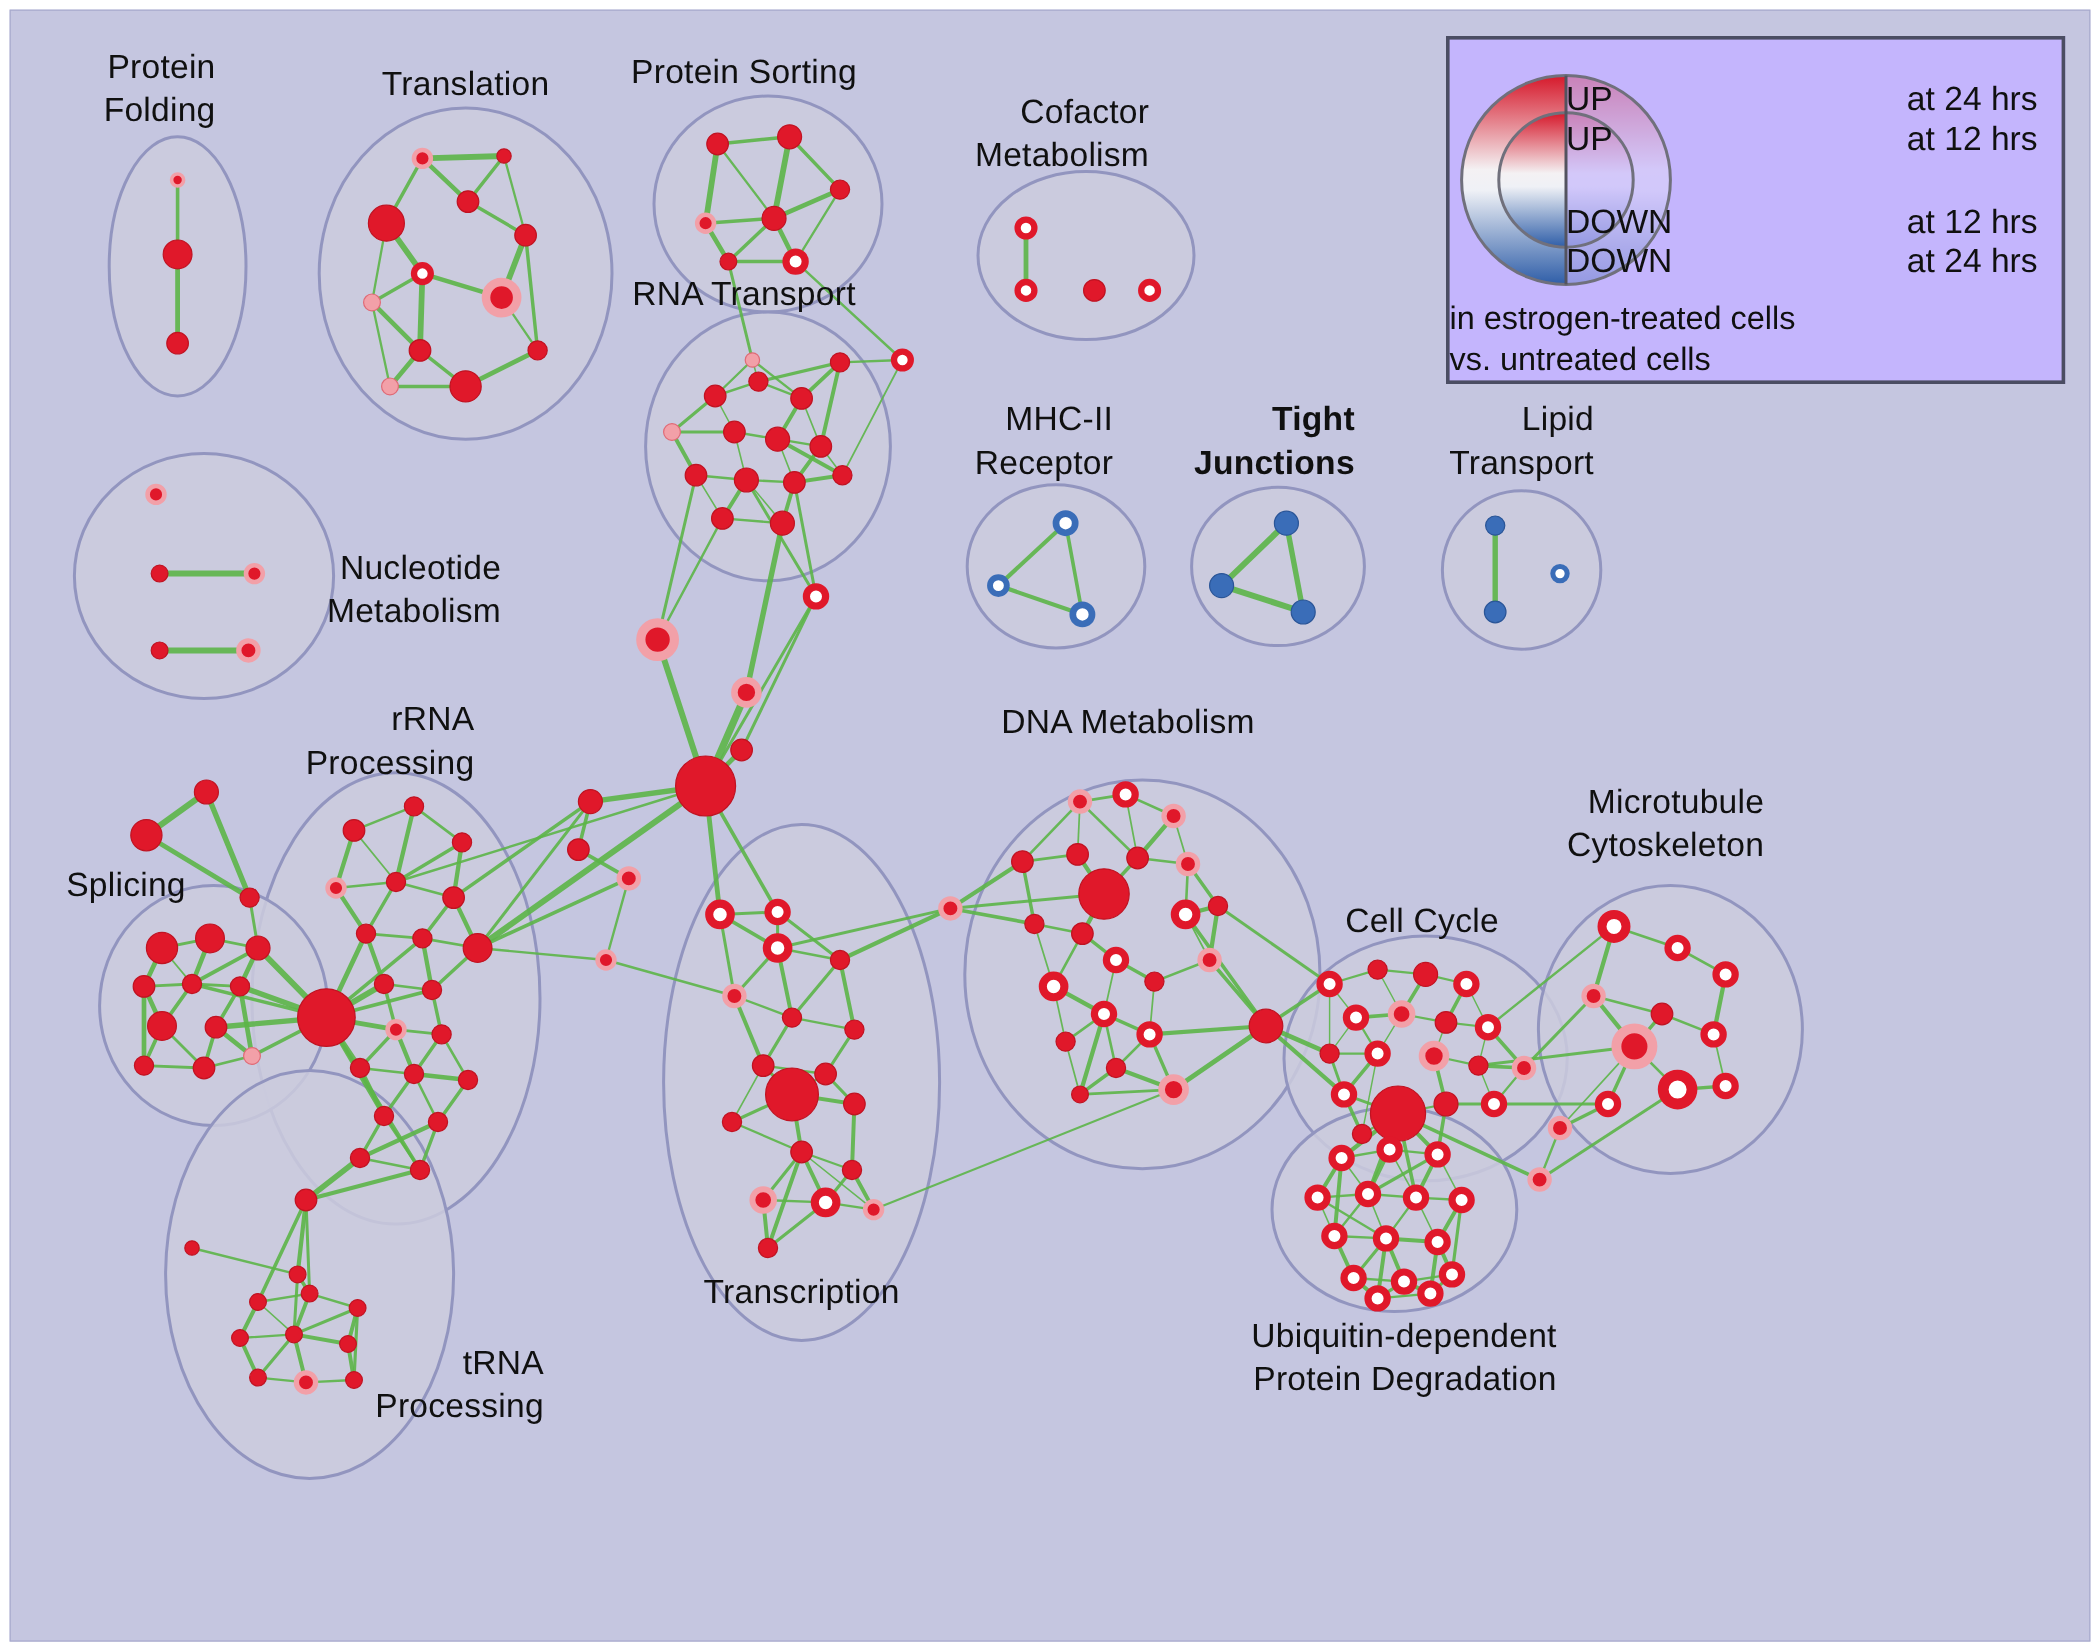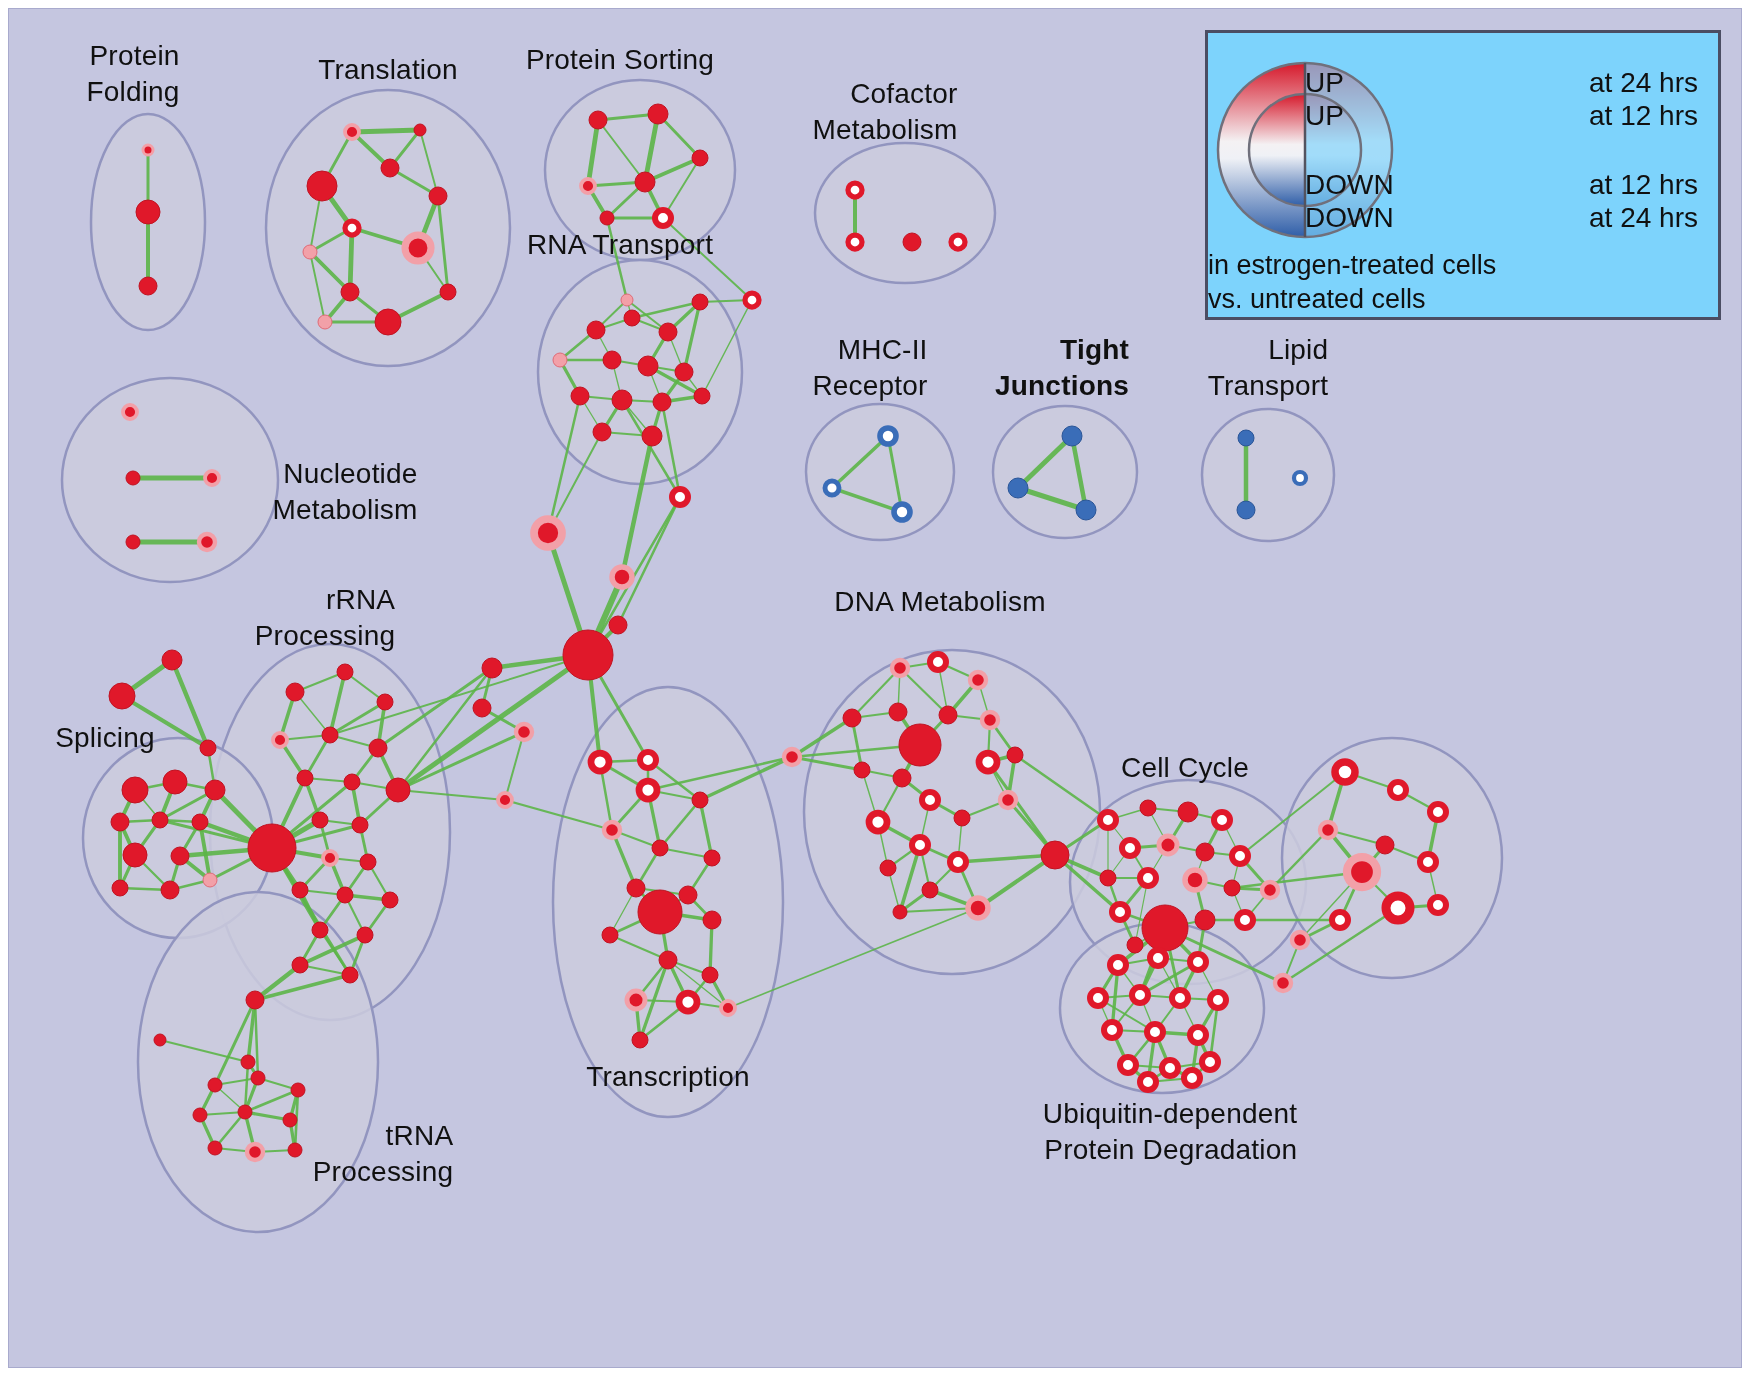--- a/index.html
+++ b/index.html
@@ -2,21 +2,21 @@
 <html><head>
 <meta charset="utf-8">
 <style>
   *{margin:0;padding:0;box-sizing:border-box}
   html,body{width:1750px;height:1376px}
   body{position:relative;background:#ffffff;font-family:"Liberation Sans",sans-serif;overflow:hidden}
   .panel{position:absolute;left:8px;top:8px;right:8px;bottom:8px;background:#c5c6e0;border:1px solid #a8aacd}
   .network-svg{position:absolute;left:0;top:0}
   .overlay{position:absolute;left:0;top:0;width:1750px;height:1376px;pointer-events:none}
   .cluster-label{position:absolute;transform:translate(-50%,-50%);font-size:28px;line-height:1.3;color:#101010;text-align:right;white-space:pre-line;letter-spacing:.2px}
-  .legend{position:absolute;left:1205px;top:30px;width:516px;height:290px;background:#7dd3fc;border:3px solid #4b4d63}
+  .legend{position:absolute;left:1205px;top:30px;width:516px;height:290px;background:#c4b5fd;border:3px solid #4b4d63}
   .legend-dial{position:absolute;left:2px;top:2px}
   .legend-row{position:absolute;left:0;width:100%;height:32px;font-size:28px;color:#101010}
   .legend-row .dir{position:absolute;left:97px}
   .legend-row .time{position:absolute;right:20px}
   .row0{top:34px}.row1{top:67px}.row2{top:136px}.row3{top:169px}
   .legend-caption{position:absolute;top:216px;left:0;width:100%;text-align:left;font-size:27px;line-height:1.25;color:#101010}
 </style>
 </head>
 <body>
 
@@ -646,20 +646,22 @@
     <div class="cluster-label" style="left: 1268px; top: 368px;">Lipid
 Transport</div>
     <div class="cluster-label" style="left: 325px; top: 618px;">rRNA
 Processing</div>
     <div class="cluster-label" style="left: 105px; top: 738px;">Splicing</div>
     <div class="cluster-label" style="left: 383px; top: 1154px;">tRNA
 Processing</div>
     <div class="cluster-label" style="left: 668px; top: 1077px;">Transcription</div>
     <div class="cluster-label" style="left: 940px; top: 602px;">DNA Metabolism</div>
     <div class="cluster-label" style="left: 1185px; top: 768px;">Cell Cycle</div>
+    <div class="cluster-label" style="left: 1388px; top: 687px;">Microtubule
+Cytoskeleton</div>
     <div class="cluster-label" style="left: 1170px; top: 1132px;">Ubiquitin-dependent
 Protein Degradation</div>
   </div>
 
 <div class="legend">
   <svg class="legend-dial" width="200" height="230">
     <defs>
       <linearGradient id="udg" x1="0" y1="0" x2="0" y2="1">
         <stop offset="0" stop-color="#d6192b"></stop>
         <stop offset="0.45" stop-color="#f4f1f3"></stop>

